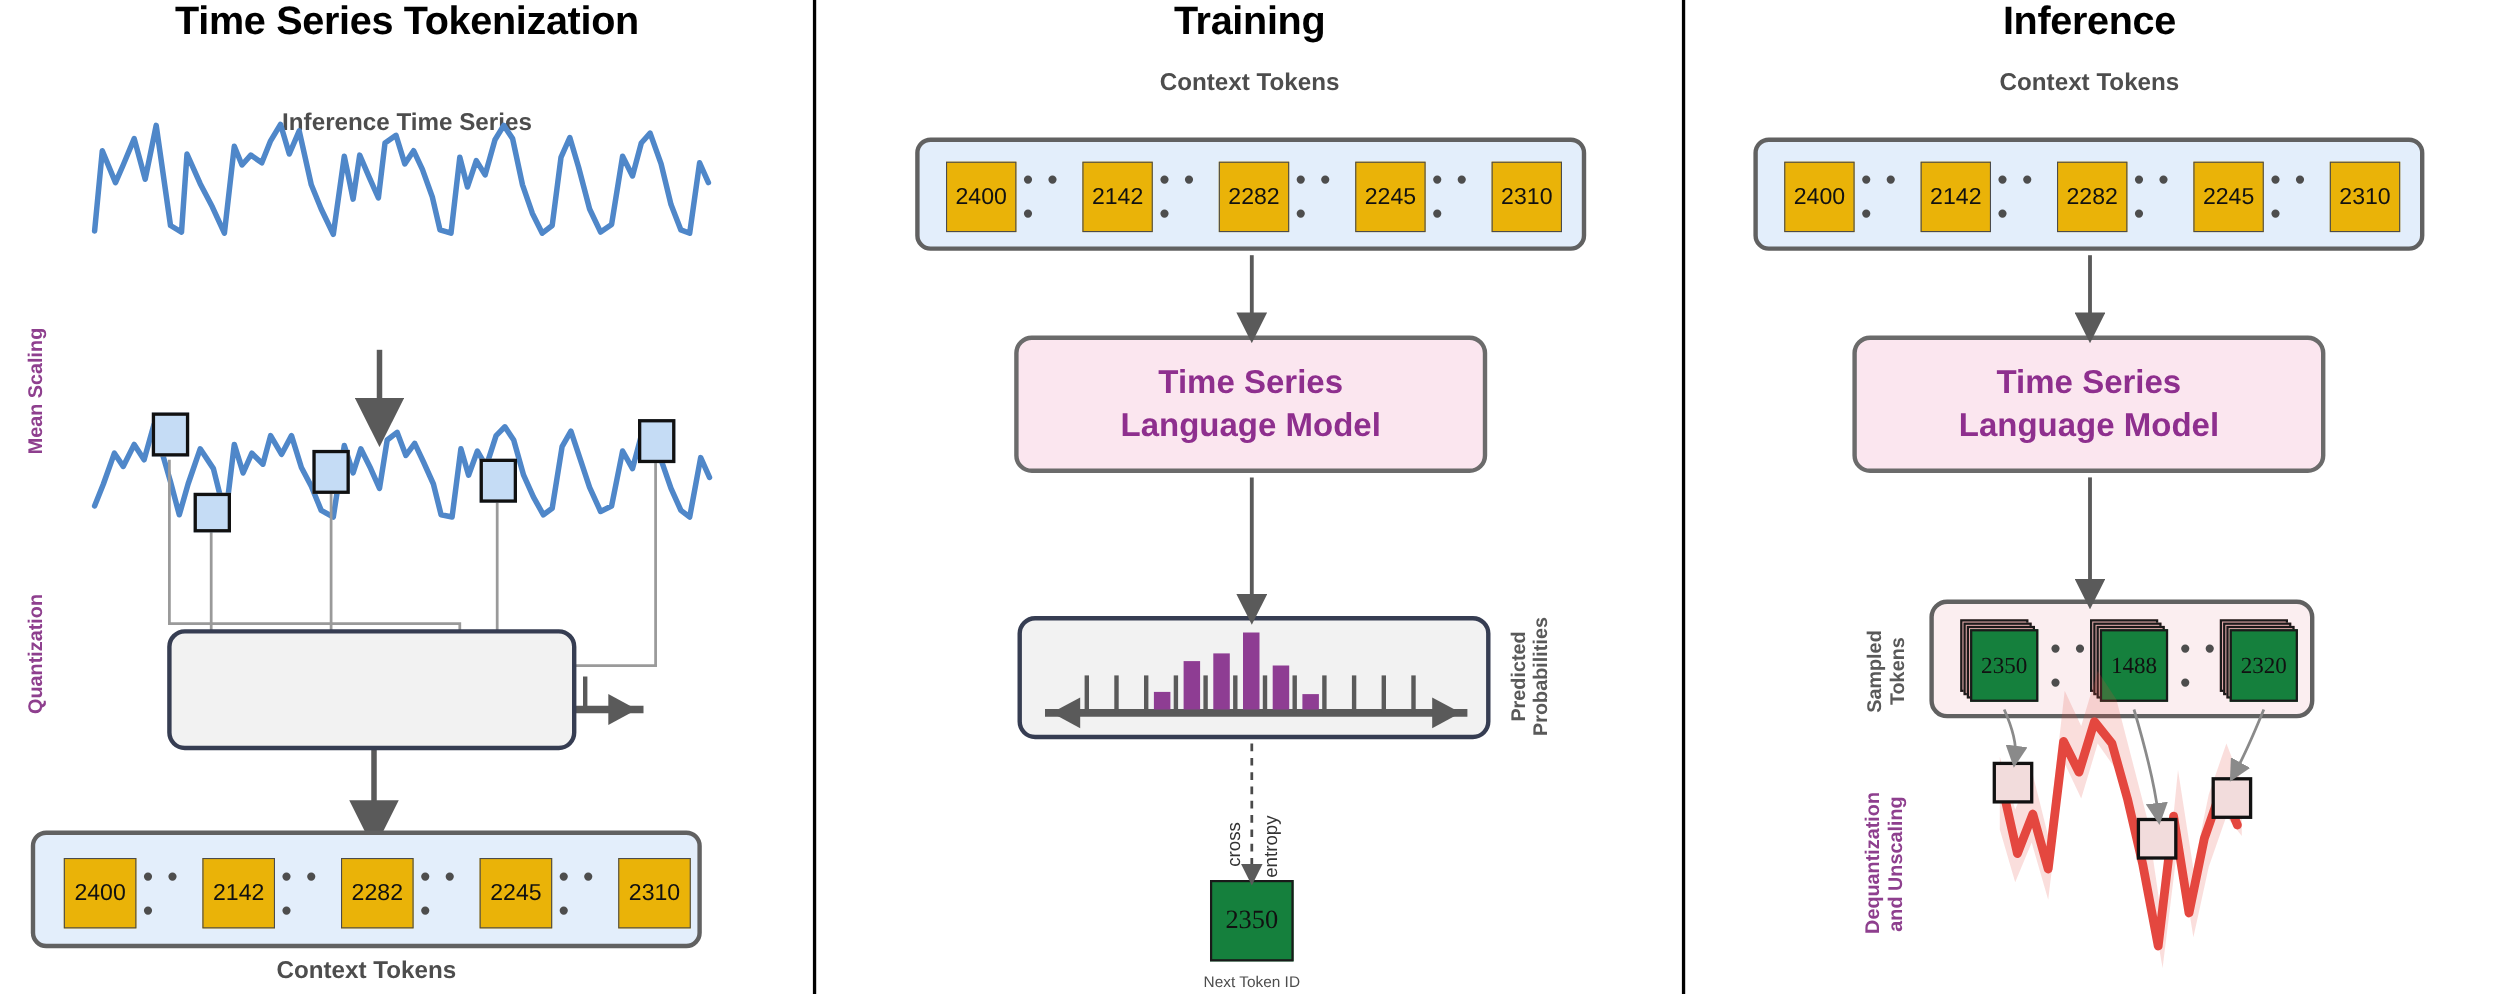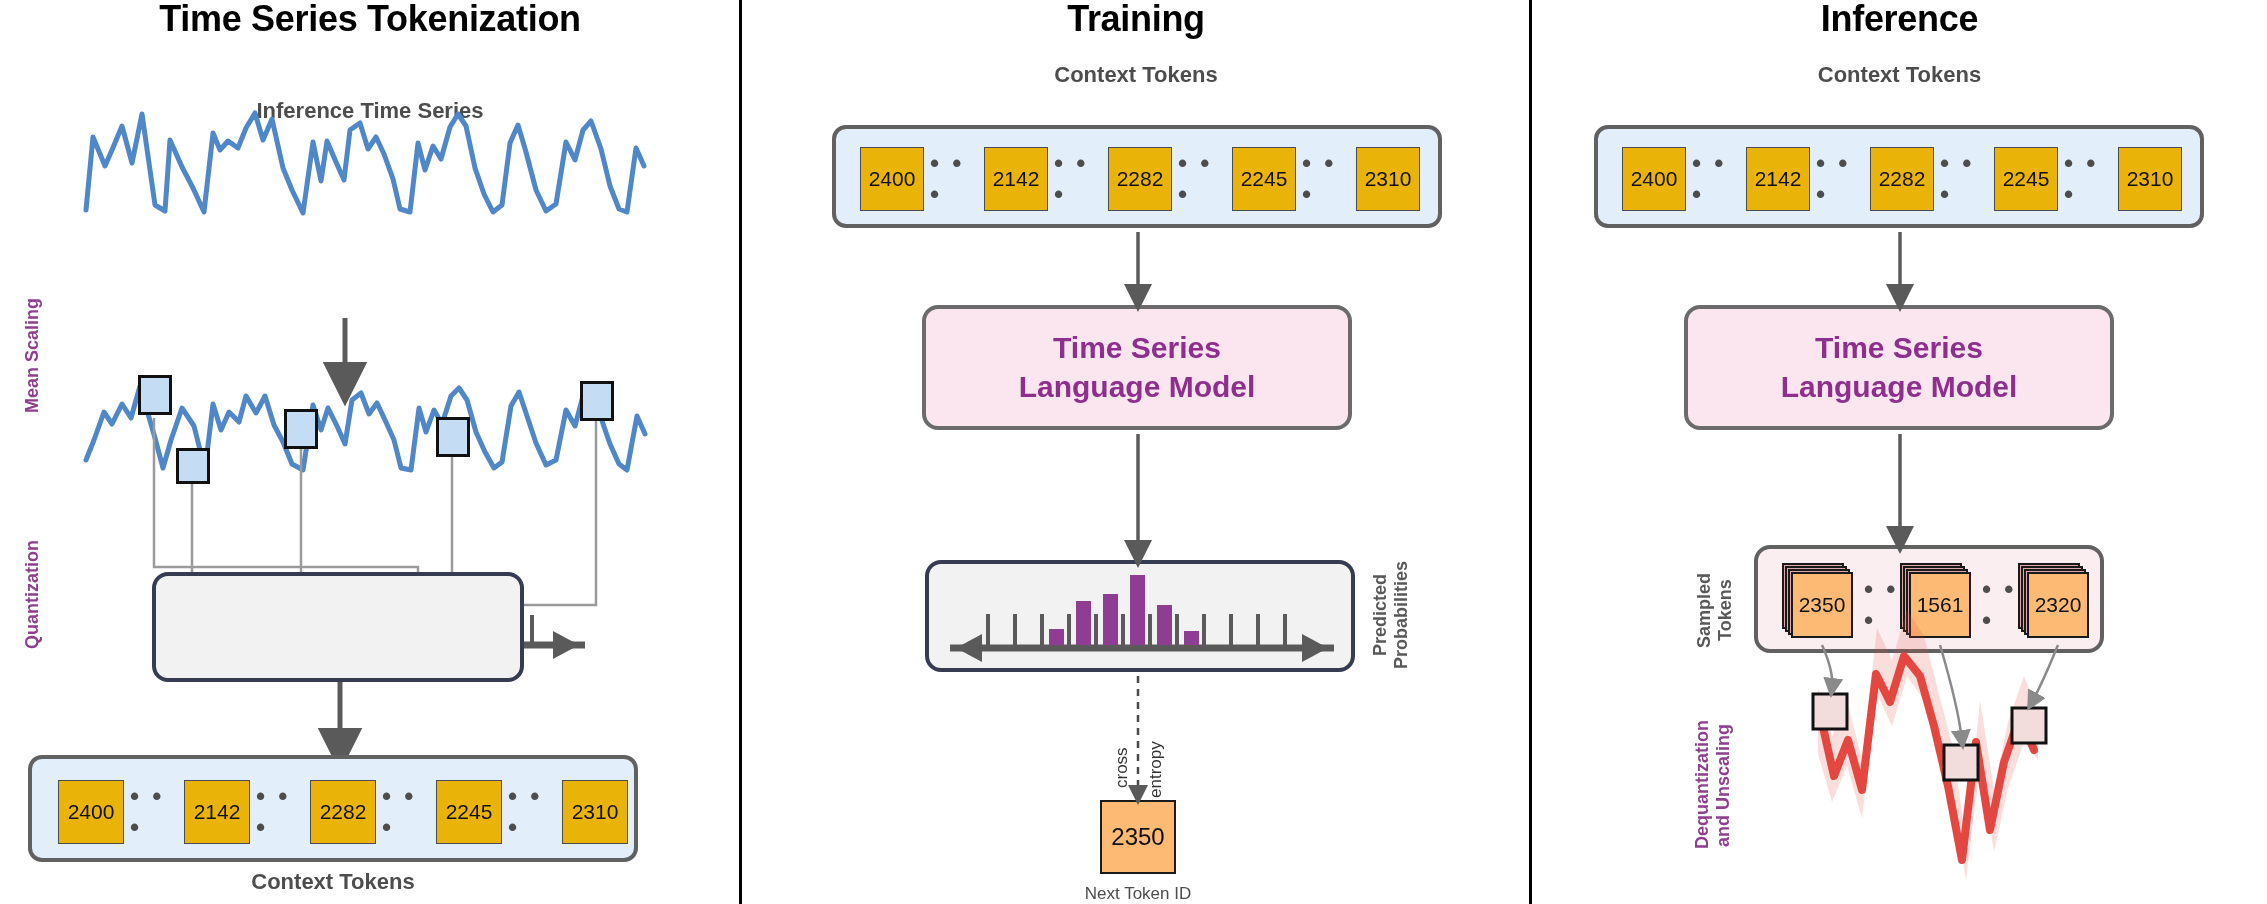--- a/index.html
+++ b/index.html
@@ -49,32 +49,32 @@
     color:#8e2f8e;font-size:30px;font-weight:bold;line-height:1.28;
   }
 
   
   .chip{
     position:absolute;box-sizing:border-box;
     display:flex;align-items:center;justify-content:center;
     font-size:21px;color:#111;font-weight:normal;
   }
   .chip-blue{background:#eab308;border:1.5px solid #4b4b4b;}
-  .chip-pink{background:#fdba74;border:2px solid #1a1a1a;}
+  .chip-pink{background:#15803d;border:2px solid #1a1a1a;font-family:Liberation Serif, serif;}
   .chip-stack{position:absolute;}
   .chip-stack .sheet{position:absolute;background:#e0a9a9;border:2px solid #1a1a1a;box-sizing:border-box;}
   .dots{
     position:absolute;display:flex;align-items:center;justify-content:center;
     font-size:26px;color:#4d4d4d;letter-spacing:3px;font-weight:bold;
   }
   svg{position:absolute;left:0;top:0;overflow:visible;}
   .caption{
     position:absolute;text-align:center;font-size:22px;font-weight:bold;color:#4d4d4d;
   }
-  .caption.small{font-size:17px;font-weight:normal;color:#4d4d4d;}
+  .caption.small{font-size:14px;font-weight:normal;color:#4d4d4d;}
   .ce-label{
     position:absolute;font-size:17px;color:#333;
     writing-mode:vertical-rl;transform:rotate(180deg);white-space:pre;
   }
 </style>
 </head>
 <body>
 
 <div class="vdivider" id="divider-1"></div>
 <div class="vdivider" id="divider-2"></div>
@@ -281,21 +281,21 @@
       <div class="sheet" style="left:0;top:0;width:62px;height:66px;"></div>
       <div class="sheet" style="left:3px;top:3px;width:62px;height:66px;"></div>
       <div class="sheet" style="left:6px;top:6px;width:62px;height:66px;"></div>
       <div class="chip chip-pink" style="left:9px;top:9px;width:62px;height:66px;">2350</div>
     </div>
     <div class="dots" style="left:106px;top:24px;width:50px;height:64px;">• • •</div>
     <div class="chip-stack" style="left:142px;top:14px;width:78px;height:80px;">
       <div class="sheet" style="left:0;top:0;width:62px;height:66px;"></div>
       <div class="sheet" style="left:3px;top:3px;width:62px;height:66px;"></div>
       <div class="sheet" style="left:6px;top:6px;width:62px;height:66px;"></div>
-      <div class="chip chip-pink" style="left:9px;top:9px;width:62px;height:66px;">1561</div>
+      <div class="chip chip-pink" style="left:9px;top:9px;width:62px;height:66px;">1488</div>
     </div>
     <div class="dots" style="left:224px;top:24px;width:50px;height:64px;">• • •</div>
     <div class="chip-stack" style="left:260px;top:14px;width:78px;height:80px;">
       <div class="sheet" style="left:0;top:0;width:62px;height:66px;"></div>
       <div class="sheet" style="left:3px;top:3px;width:62px;height:66px;"></div>
       <div class="sheet" style="left:6px;top:6px;width:62px;height:66px;"></div>
       <div class="chip chip-pink" style="left:9px;top:9px;width:62px;height:66px;text-align:center;">2320</div>
     </div>
   </div>
 

